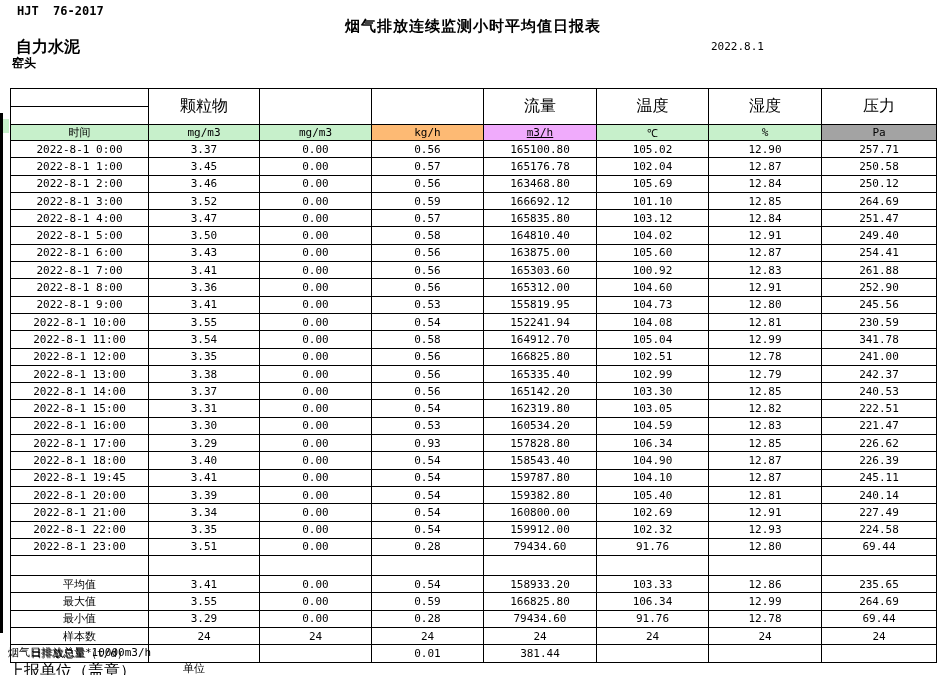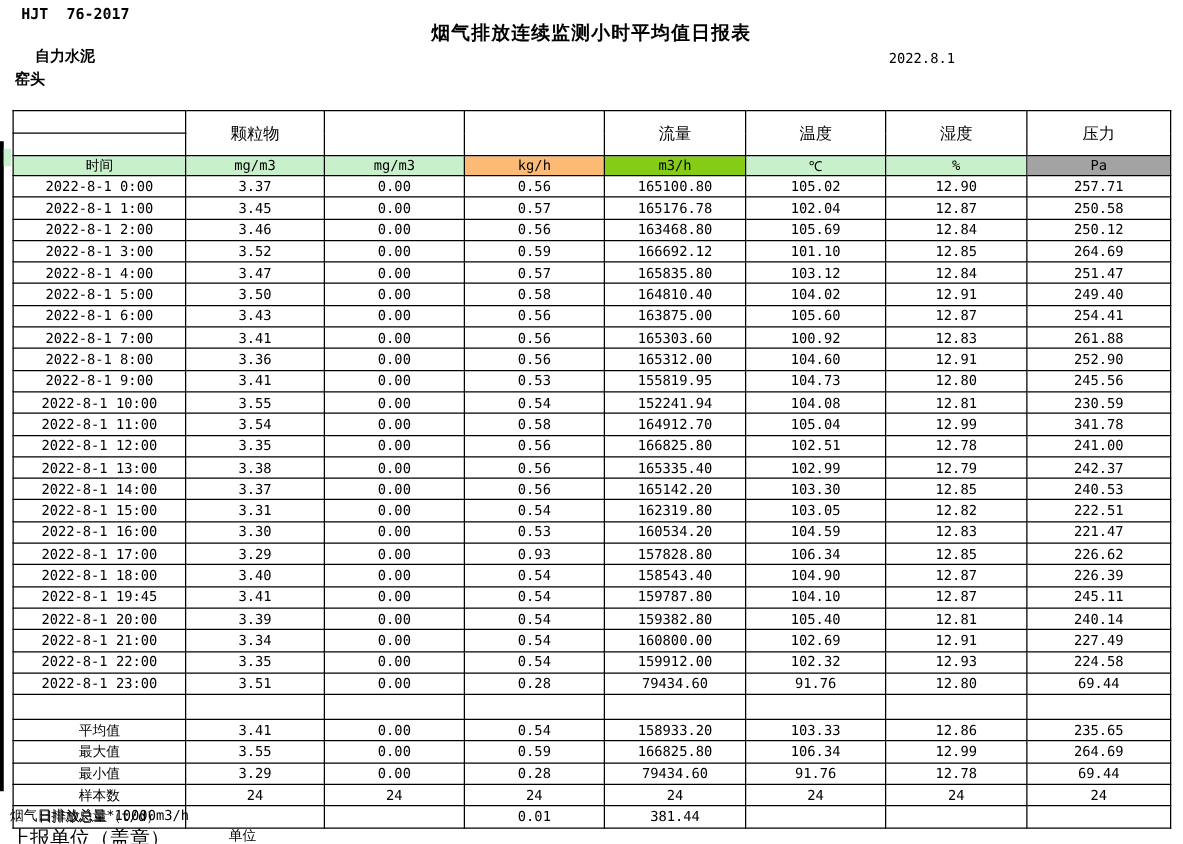--- a/index.html
+++ b/index.html
@@ -4,34 +4,34 @@
 <style>
   html,body{margin:0;padding:0;}
   body{
     width:946px;height:675px;position:relative;background:#ffffff;color:#000;
     font-family:"DejaVu Sans Mono","Liberation Mono",monospace;
     overflow:hidden;
   }
   .doc-code{position:absolute;left:17px;top:4px;font-size:12px;font-weight:bold;white-space:pre;}
   .title{position:absolute;left:0;top:17px;width:946px;text-align:center;font-size:15px;font-weight:bold;letter-spacing:1px;}
   .date{position:absolute;left:711px;top:40px;font-size:11px;}
-  .company{position:absolute;left:28px;top:37px;font-size:12px;font-weight:bold;}
+  .company{position:absolute;left:16px;top:37px;font-size:16px;font-weight:bold;}
   .location{position:absolute;left:12px;top:55px;font-size:12px;font-weight:bold;}
   .edge-strip{position:absolute;left:0;top:113px;width:3px;height:520px;background:#000;}
   .edge-green{position:absolute;left:3px;top:119px;width:6px;height:14px;}
   table.report{
     position:absolute;left:10px;top:88px;width:926px;
     border-collapse:collapse;table-layout:fixed;
   }
   table.report td{
     border:1px solid #000;padding:0;height:16.3px;
     font-size:11px;text-align:center;vertical-align:middle;
     white-space:nowrap;overflow:hidden;
   }
-  tr.hband td{height:17px;font-size:13px;border-radius:15px;}
+  tr.hband td{height:17px;font-size:16px;border-radius:15px;}
   tr.unit-row td{height:15px;}
   tr.spacer td{height:19px;}
   .footer-note{position:absolute;left:8px;top:645px;font-size:11px;}
   .footer-line{position:absolute;left:8px;top:661px;font-size:16px;}
   .footer-unit{position:absolute;left:183px;top:661px;font-size:11px;}
 </style>
 </head>
 <body>
 
 <div class="doc-code">HJT  76-2017</div>
@@ -66,21 +66,21 @@
       <td rowspan="2">压力</td>
     </tr>
     <tr class="hband">
       <td></td>
     </tr>
     <tr class="unit-row">
       <td class="green" style="background: rgb(199, 240, 203);">时间</td>
       <td class="green" style="background: rgb(199, 240, 203);">mg/m3</td>
       <td class="green" style="background: rgb(199, 240, 203);">mg/m3</td>
       <td class="green" style="background: #fdba74;">kg/h</td>
-      <td class="green" style="background: #84cc16;">m3/h</td>
+      <td class="green" style="background: #f0abfc; text-decoration: underline;">m3/h</td>
       <td class="green" style="background: rgb(199, 240, 203);">℃</td>
       <td class="green" style="background: rgb(199, 240, 203);">%</td>
       <td class="green" style="background: #a3a3a3;">Pa</td>
     </tr>
   </thead>
   <tbody id="tbody">
       <tr>
         <td>2022-8-1 0:00</td>
         <td>3.37</td>
         <td>0.00</td>

